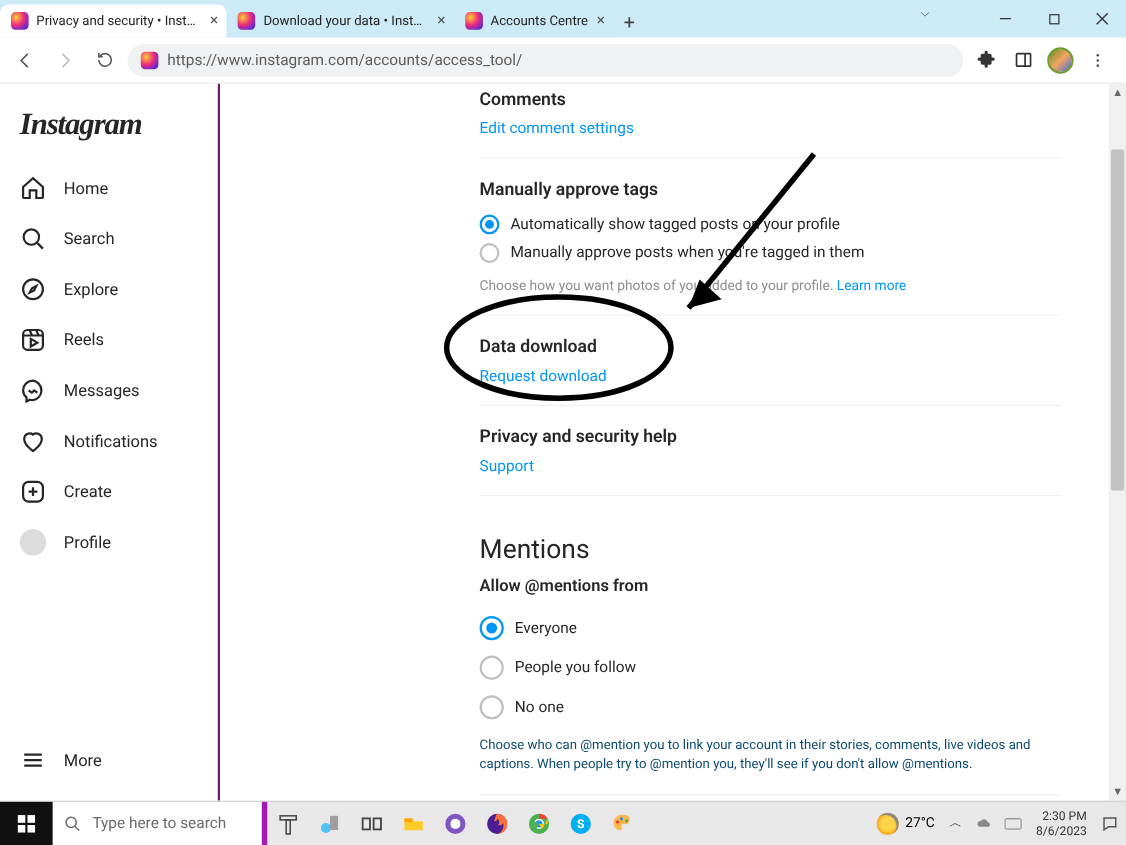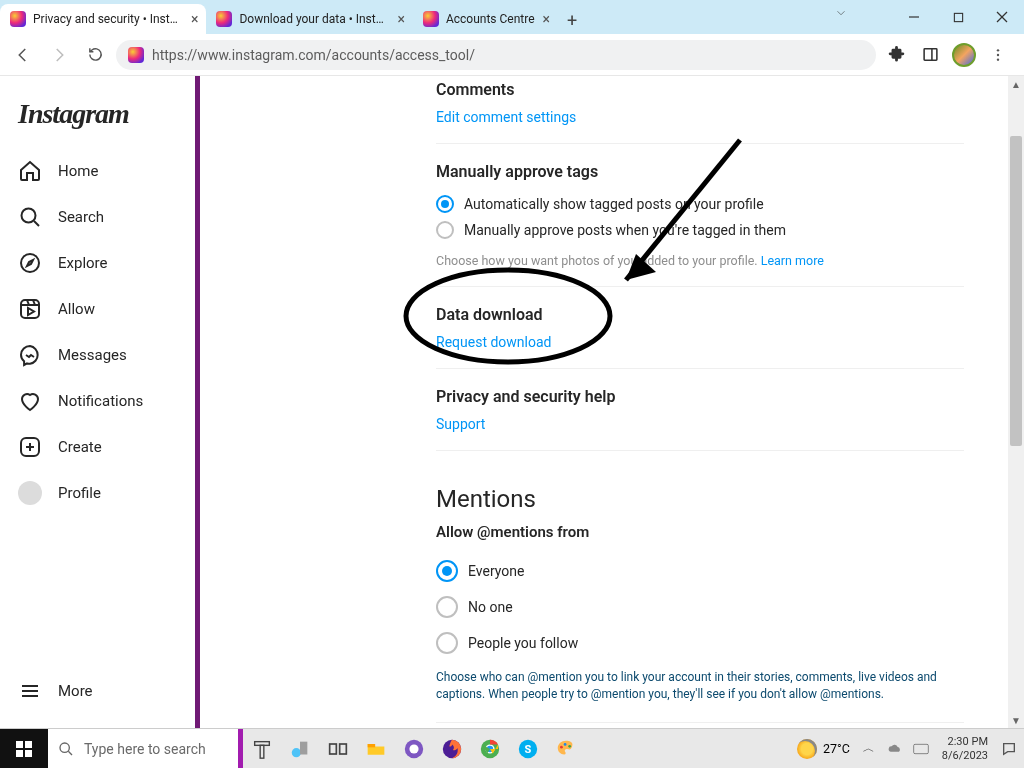--- a/index.html
+++ b/index.html
@@ -30,21 +30,21 @@
 .avatar { width:24px; height:24px; border-radius:50%; background: linear-gradient(135deg,#6b8e23,#f4a460,#4169e1); border:2px solid #6e9e2c; }
 
 
 .page { position: relative; height: calc(768px - 34px - 42px - 40px); overflow: hidden; }
 .vscroll { position:absolute; right:0; top:0; bottom:0; width:16px; background:#f0f0f0; }
 .vscroll .thumb { position:absolute; right:2px; top:60px; width:12px; height:310px; background:#c2c2c2; border-radius:2px; }
 .vscroll .arrow { position:absolute; width:16px; height:16px; display:flex; align-items:center; justify-content:center; color:#666; font-size:10px; }
 .vscroll .arrow.up { top:0; } .vscroll .arrow.down { bottom:0; }
 
 
-.leftnav { position:absolute; left:0; top:0; bottom:0; width:200px; border-right:5px solid #701a75; padding:14px 10px; }
+.leftnav { position:absolute; left:0; top:0; bottom:0; width:200px; border-right:2px solid #701a75; padding:14px 10px; }
 .ig-wordmark { font-family: 'Brush Script MT', cursive; font-style: italic; font-weight:600; font-size:28px; padding:8px 8px 18px; letter-spacing:-1px; }
 .lnav-item { display:flex; align-items:center; gap:16px; padding:11px 8px; border-radius:8px; cursor:pointer; font-size:15px; }
 .lnav-item .nav-ico { width:24px; height:24px; display:flex; align-items:center; justify-content:center; }
 .lnav-item .nav-ico svg { stroke:#262626; fill:none; stroke-width:2; }
 .profile-ico { width:24px; height:24px; border-radius:50%; background:#dcdcdc; }
 .lnav-more { position:absolute; bottom:14px; left:10px; right:2px; }
 
 
 .settings-side { position:absolute; left:216px; top:0; width:200px; padding: 0 20px; font-size:13.5px; }
 .settings-side .sitem { padding:10px 0; color:#262626; cursor:pointer; }
@@ -208,21 +208,21 @@
     <div class="lnav-item">
       <span class="nav-ico">
           <svg width="24" height="24" viewBox="0 0 24 24">
             <rect x="3" y="3" width="18" height="18" rx="4"></rect>
             <line x1="3" y1="8" x2="21" y2="8"></line>
             <line x1="9" y1="3" x2="11" y2="8"></line>
             <line x1="15" y1="3" x2="17" y2="8"></line>
             <polygon points="10 11 10 18 16 14.5"></polygon>
           </svg>
         </span>
-      <span>Allow</span>
+      <span>Reels</span>
     </div>
     <div class="lnav-item">
       <span class="nav-ico">
           <svg width="24" height="24" viewBox="0 0 24 24">
             <path d="M12 3a9 9 0 0 0-9 8.7c0 2.6 1.2 4.9 3.1 6.5V22l3-1.6c.9.2 1.9.4 2.9.4a9 9 0 0 0 0-17.8z"></path>
             <path d="M8 12l3 2 2-2 3 2"></path>
           </svg>
         </span>
       <span>Messages</span>
     </div>
@@ -295,25 +295,25 @@
 
     <div class="sec noborder mentions">
       <h2>Mentions</h2>
       <div class="subh">Allow @mentions from</div>
       <div class="radio-row">
         <span class="radio checked"></span>
         <span>Everyone</span>
       </div>
       <div class="radio-row">
         <span class="radio"></span>
-        <span>No one</span>
+        <span>People you follow</span>
       </div>
       <div class="radio-row">
         <span class="radio"></span>
-        <span>People you follow</span>
+        <span>No one</span>
       </div>
       <div class="mentions-help">Choose who can @mention you to link your account in their stories, comments, live videos and captions. When people try to @mention you, they'll see if you don't allow @mentions.</div>
     </div>
 
     <div class="sec noborder" style="border-top:1px solid #efefef;">
       
     </div>
   </div>
 
   <svg class="anno" style="left:400px; top:60px;" width="360" height="250">

